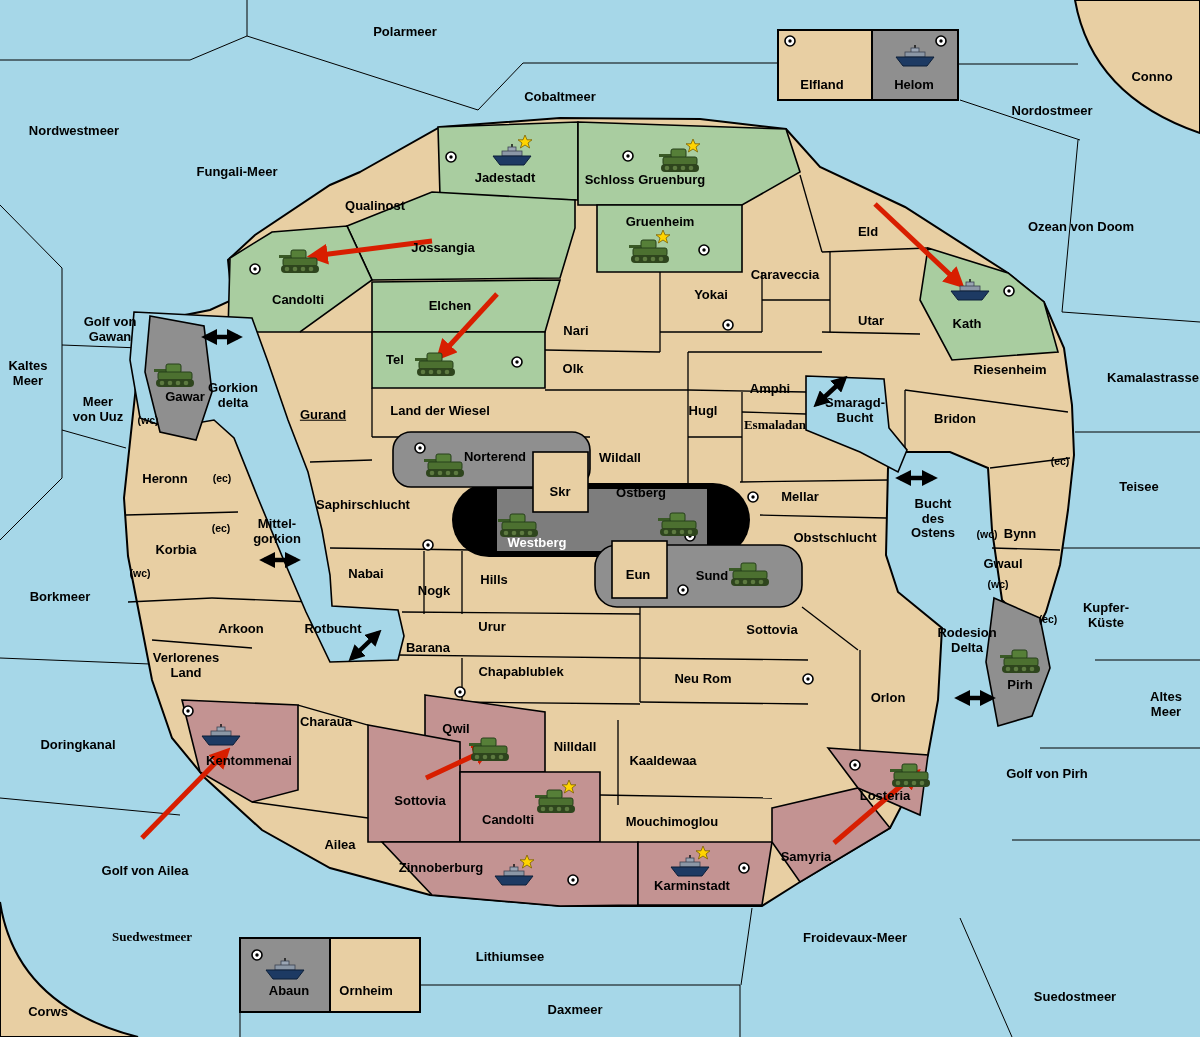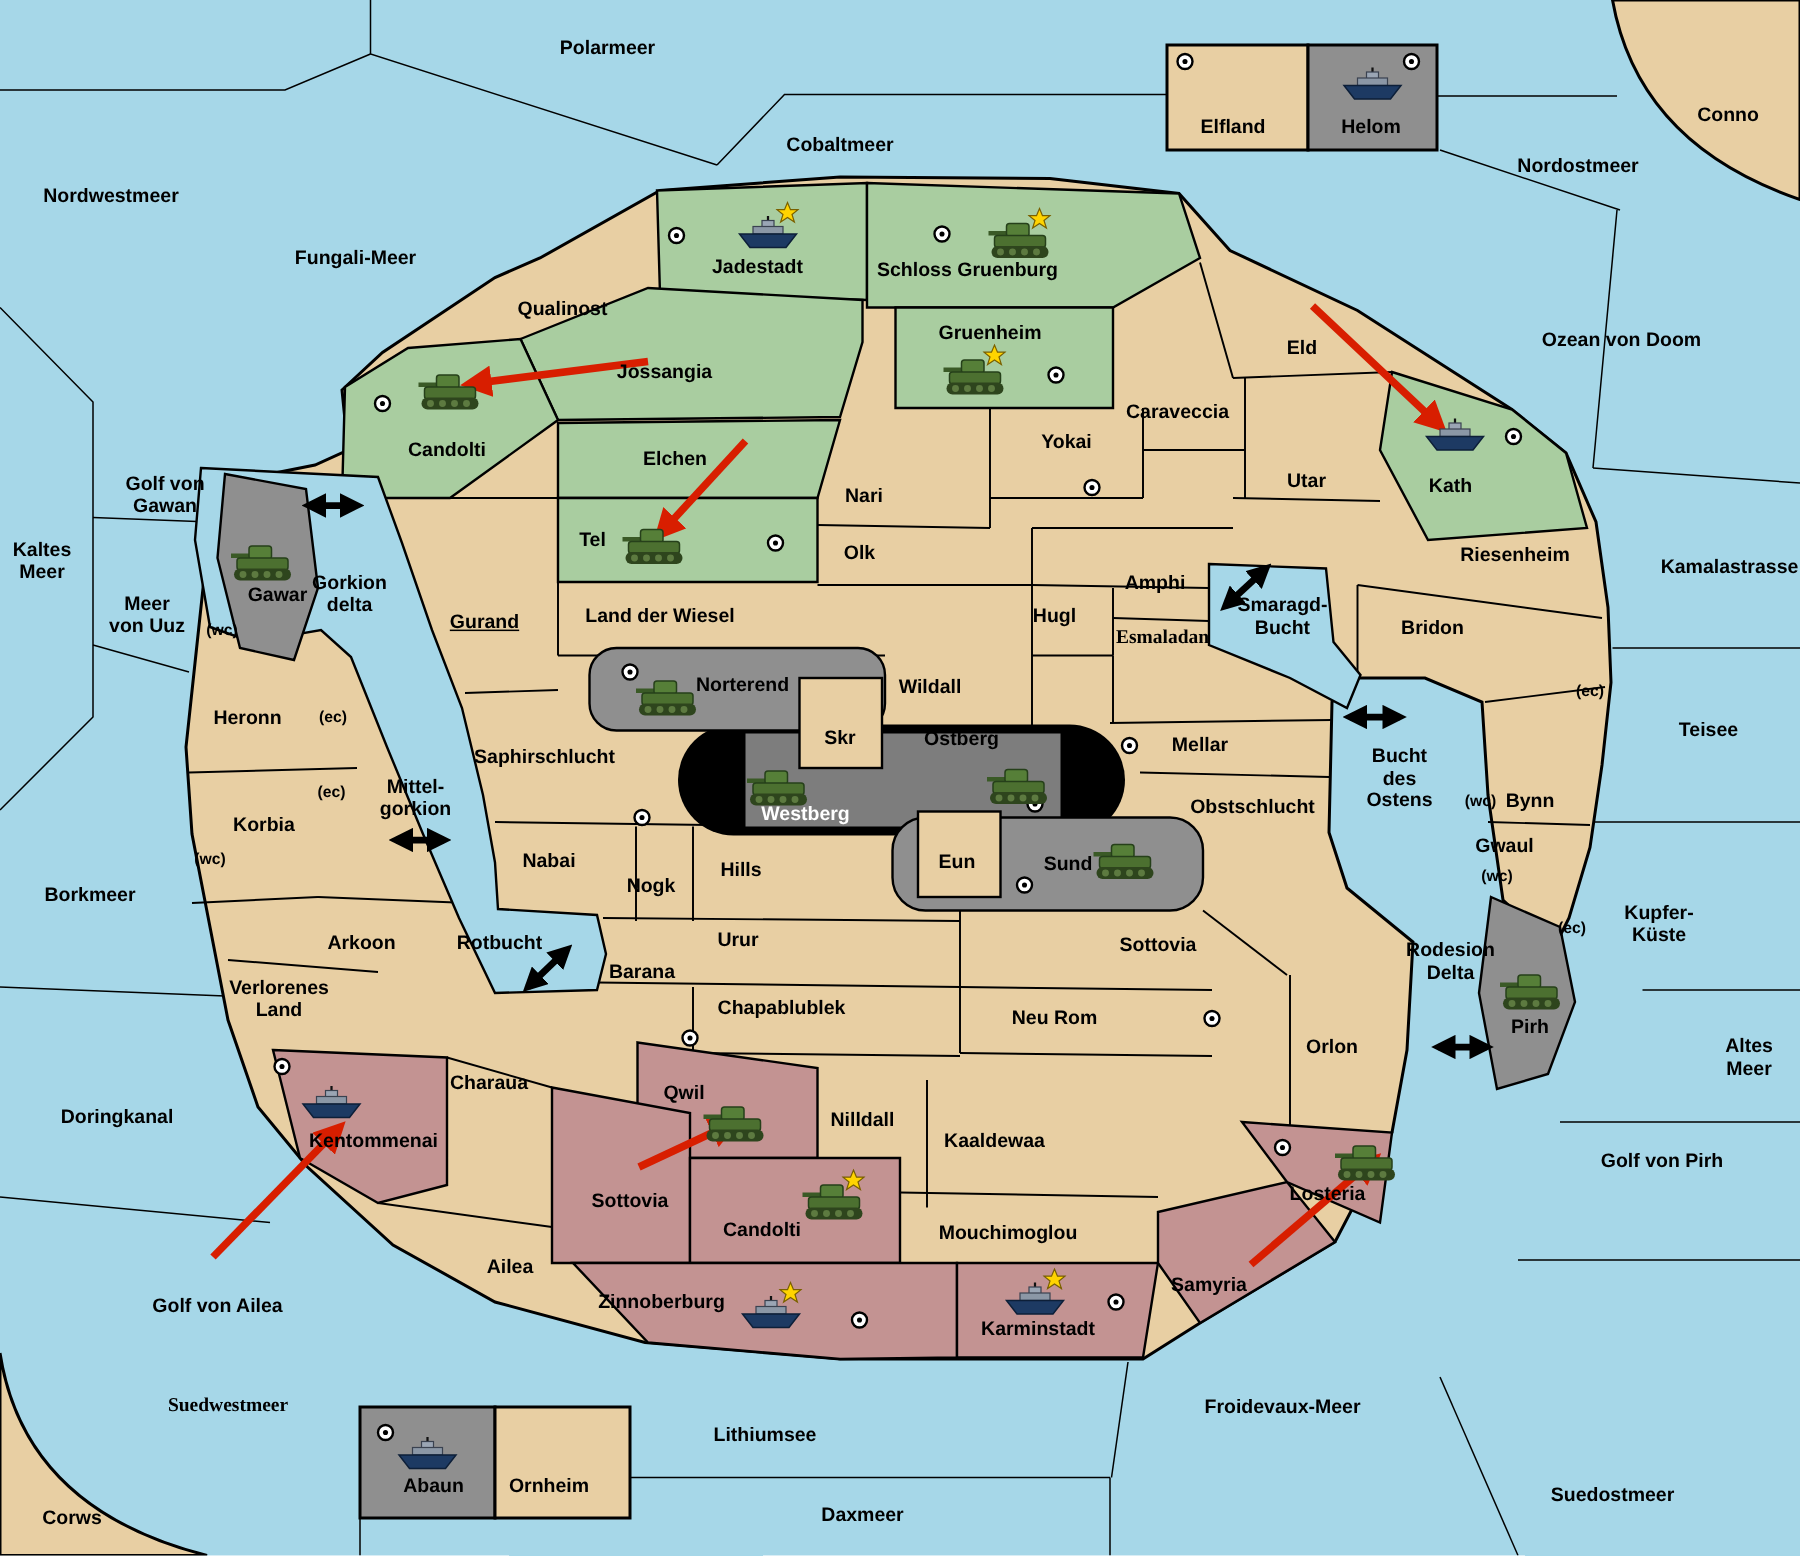--- a/index.html
+++ b/index.html
@@ -315,21 +315,21 @@
 gorkion</div>
       <div class="map-label" style="left: 60px; top: 597px;">Borkmeer</div>
       <div class="map-label" style="left: 1106px; top: 616px;">Kupfer-
 Küste</div>
       <div class="map-label" style="left: 333px; top: 629px;">Rotbucht</div>
       <div class="map-label" style="left: 967px; top: 641px;">Rodesion
 Delta</div>
       <div class="map-label" style="left: 1166px; top: 705px;">Altes
 Meer</div>
       <div class="map-label" style="left: 78px; top: 745px;">Doringkanal</div>
-      <div class="map-label" style="left: 1108px; top: 774px; text-align: center;">Golf von Pirh</div>
+      <div class="map-label" style="left: 1047px; top: 774px; text-align: center;">Golf von Pirh</div>
       <div class="map-label" style="left: 145px; top: 871px;">Golf von Ailea</div>
       <div class="map-label" style="left: 152px; top: 937px; font-family: Liberation Serif, serif;">Suedwestmeer</div>
       <div class="map-label" style="left: 510px; top: 957px;">Lithiumsee</div>
       <div class="map-label" style="left: 855px; top: 938px;">Froidevaux-Meer</div>
       <div class="map-label" style="left: 575px; top: 1010px;">Daxmeer</div>
       <div class="map-label" style="left: 1075px; top: 997px;">Suedostmeer</div>
       <div class="map-label" style="left: 48px; top: 1012px;">Corws</div>
       <div class="map-label" style="left: 505px; top: 178px;">Jadestadt</div>
       <div class="map-label" style="left: 645px; top: 180px;">Schloss Gruenburg</div>
       <div class="map-label" style="left: 443px; top: 248px;">Jossangia</div>

